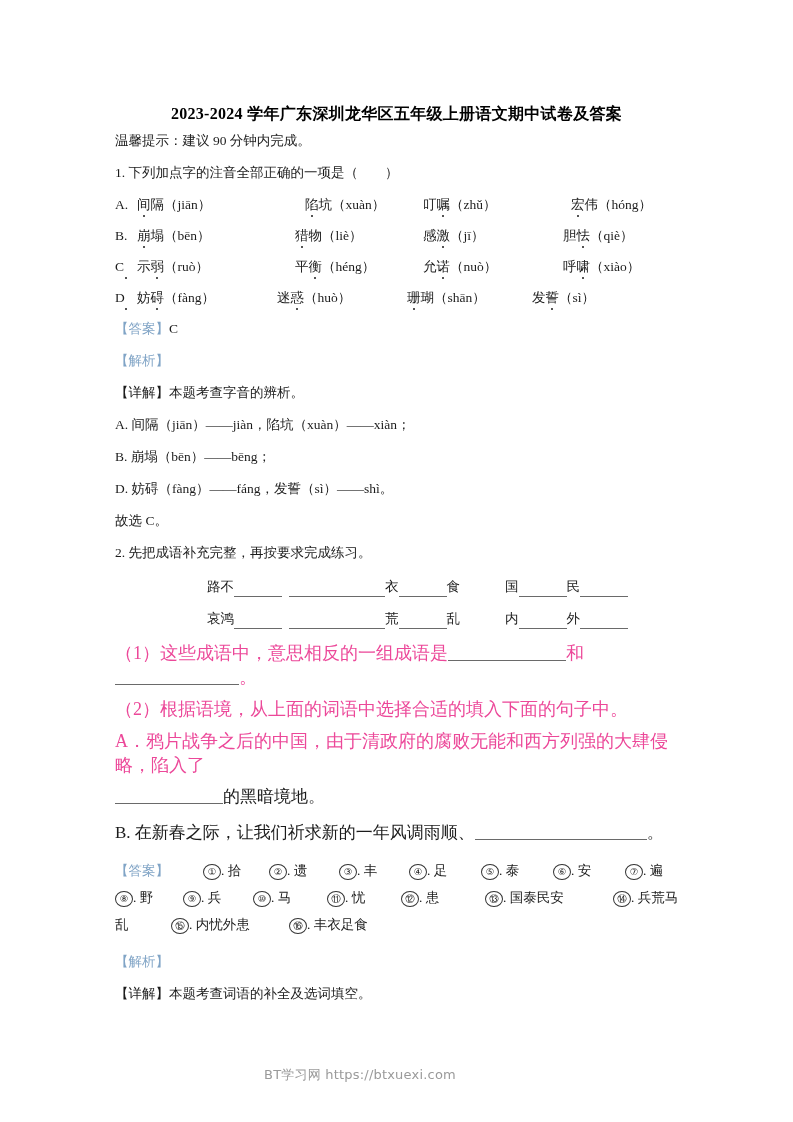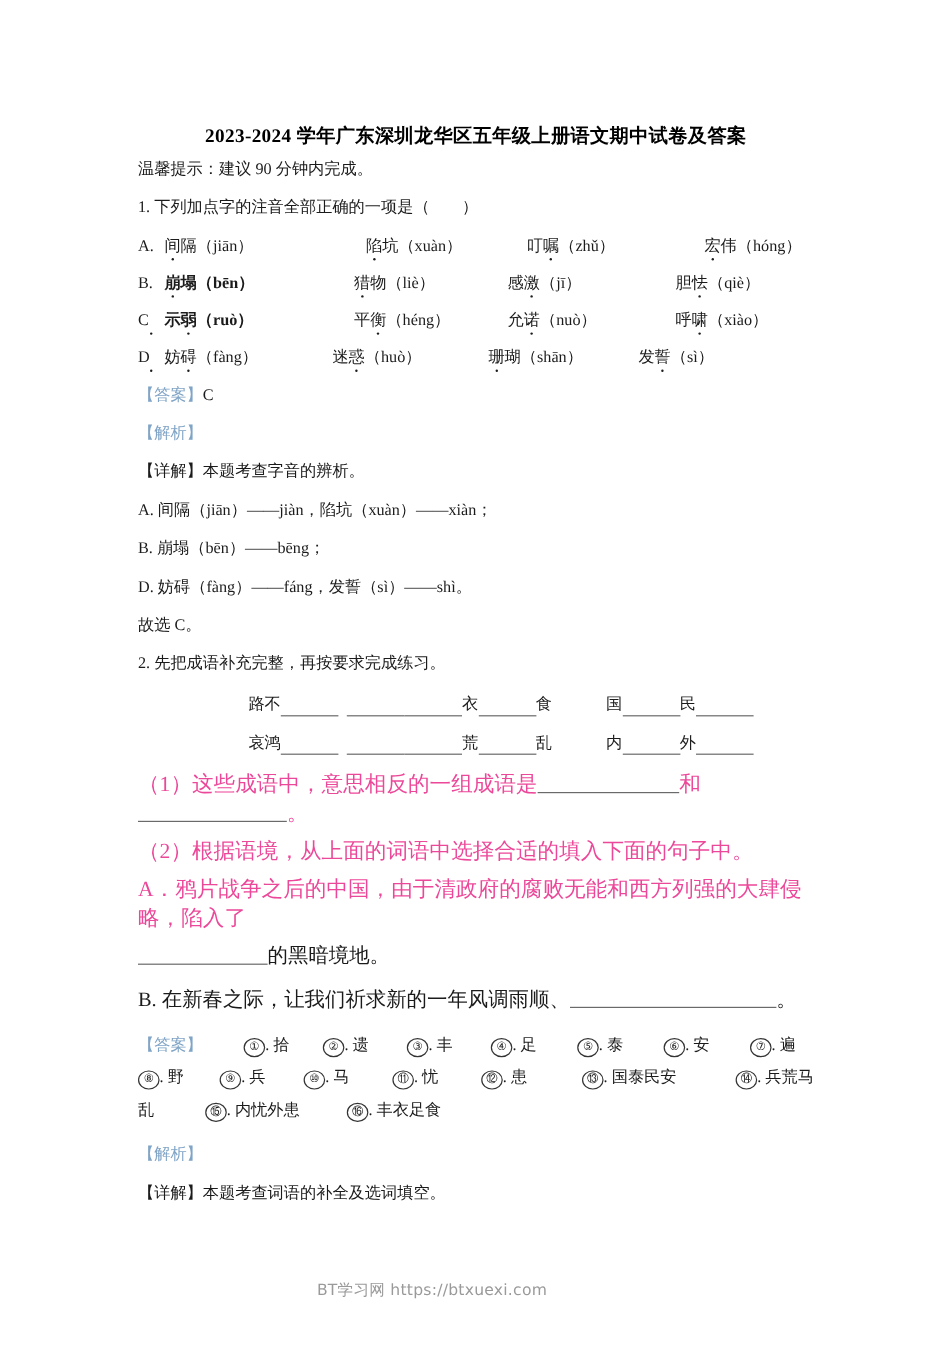--- a/index.html
+++ b/index.html
@@ -62,27 +62,27 @@
   .mc-label {
     width: 22px;
     flex: 0 0 22px;
     white-space: nowrap;
   }
   .mc-opts {
     flex: 1 1 auto;
     display: flex;
   }
   .mc-opt { white-space: nowrap; }
-  .w1 { width: 158px; font-weight: bold; }
+  .w1 { width: 158px; }
   .w2 { width: 128px; }
   .w3 { width: 140px; }
   .w4 { width: auto; }
 
   .wA1 { width: 168px; }
-  .wA2 { width: 134px; }
+  .wA2 { width: 118px; }
   .wA3 { width: 148px; }
 
   .wD1 { width: 140px; }
   .wD2 { width: 130px; }
   .wD3 { width: 125px; }
 
   
   .dot {
     position: relative;
     display: inline-block;

